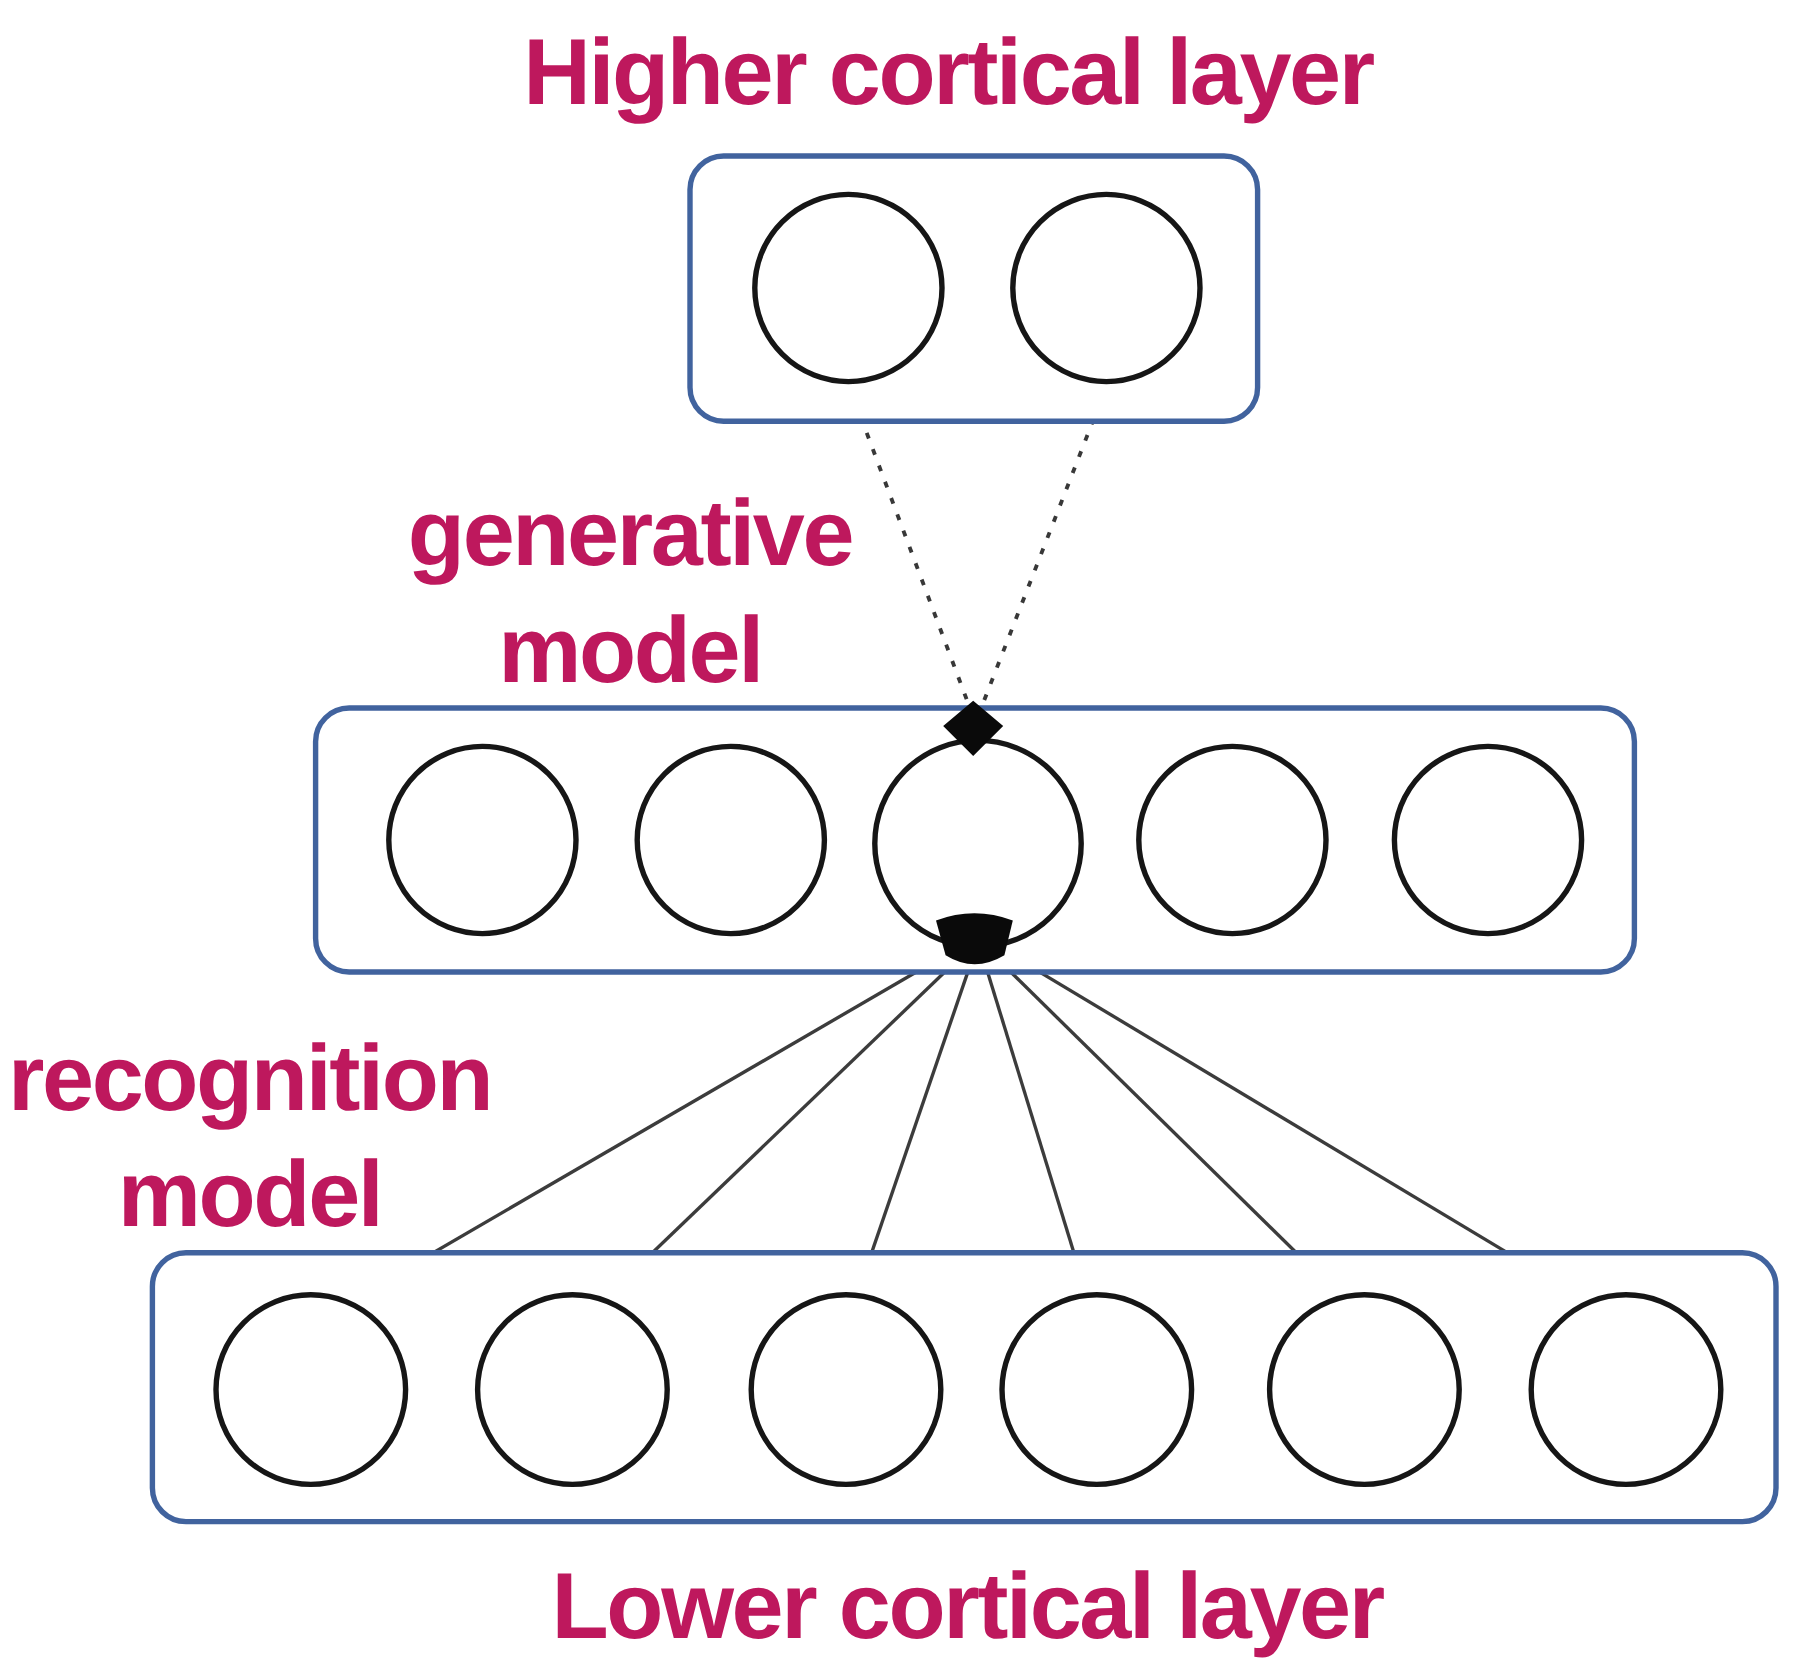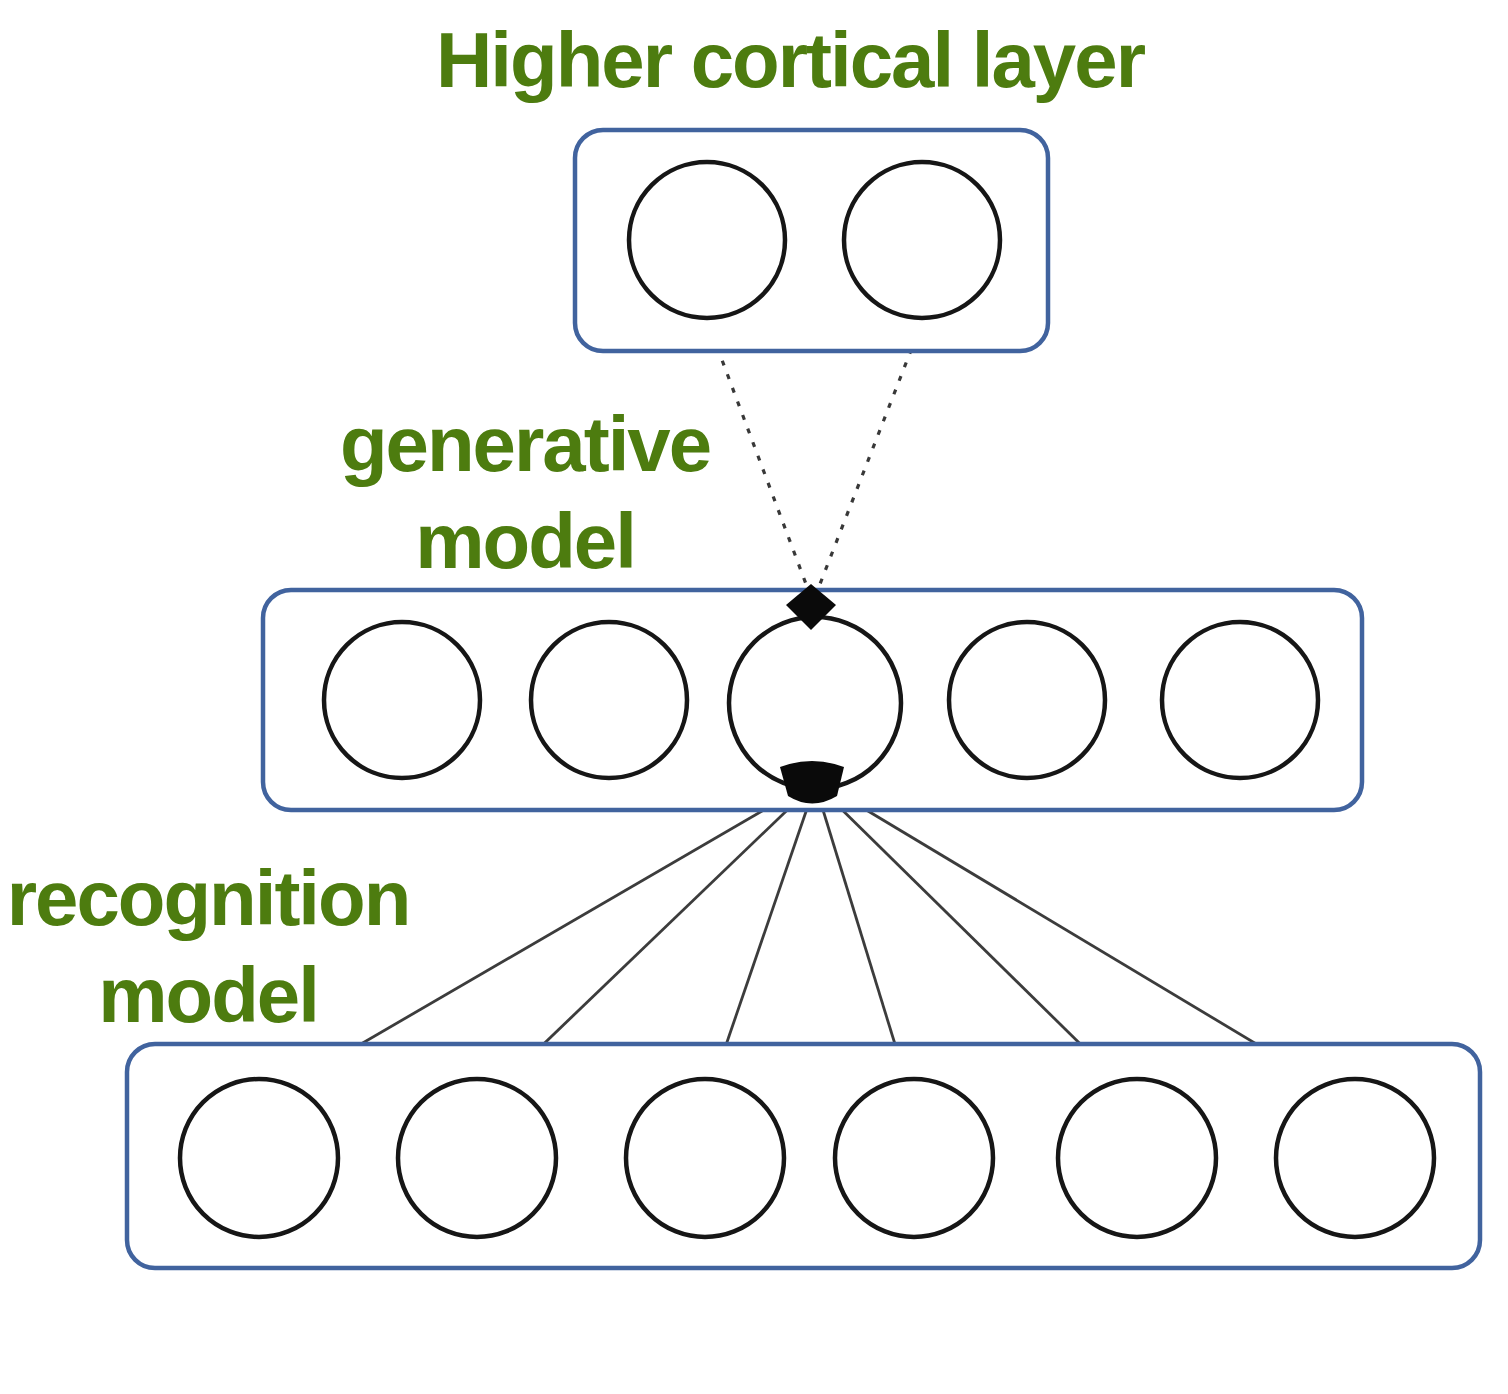--- a/index.html
+++ b/index.html
@@ -16,21 +16,21 @@
     font-family: "Liberation Sans", "DejaVu Sans", sans-serif;
   }
   .diagram-svg {
     position: absolute;
     inset: 0;
     width: 1508px;
     height: 1394px;
   }
   .label {
     position: absolute;
-    color: #4d7c0f;
+    color: #be185d;
     font-weight: 600;
     letter-spacing: -2px;
     text-align: center;
     white-space: pre-line;
     line-height: 97px;
   }
   .layer-title {
     font-size: 78px;
     width: 820px;
   }
@@ -49,20 +49,21 @@
 <div class="stage">
 
   <div class="label layer-title title-top">Higher cortical layer</div>
 
   <div class="label side-label label-generative">generative
 model</div>
 
   <div class="label side-label label-recognition">recognition
 model</div>
 
+  <div class="label layer-title title-bottom">Lower cortical layer</div>
 
   <svg class="diagram-svg" viewBox="0 0 1508 1394" xmlns="http://www.w3.org/2000/svg">
 
     <g stroke="#383838" stroke-width="3.2" stroke-dasharray="5 9.5" fill="none">
       <line x1="707" y1="320" x2="806" y2="584"></line>
       <line x1="922" y1="322" x2="820" y2="584"></line>
     </g>
 
     <g stroke="#3c3c3c" stroke-width="2.8" fill="none">
       <line x1="798" y1="790" x2="287" y2="1087"></line>

